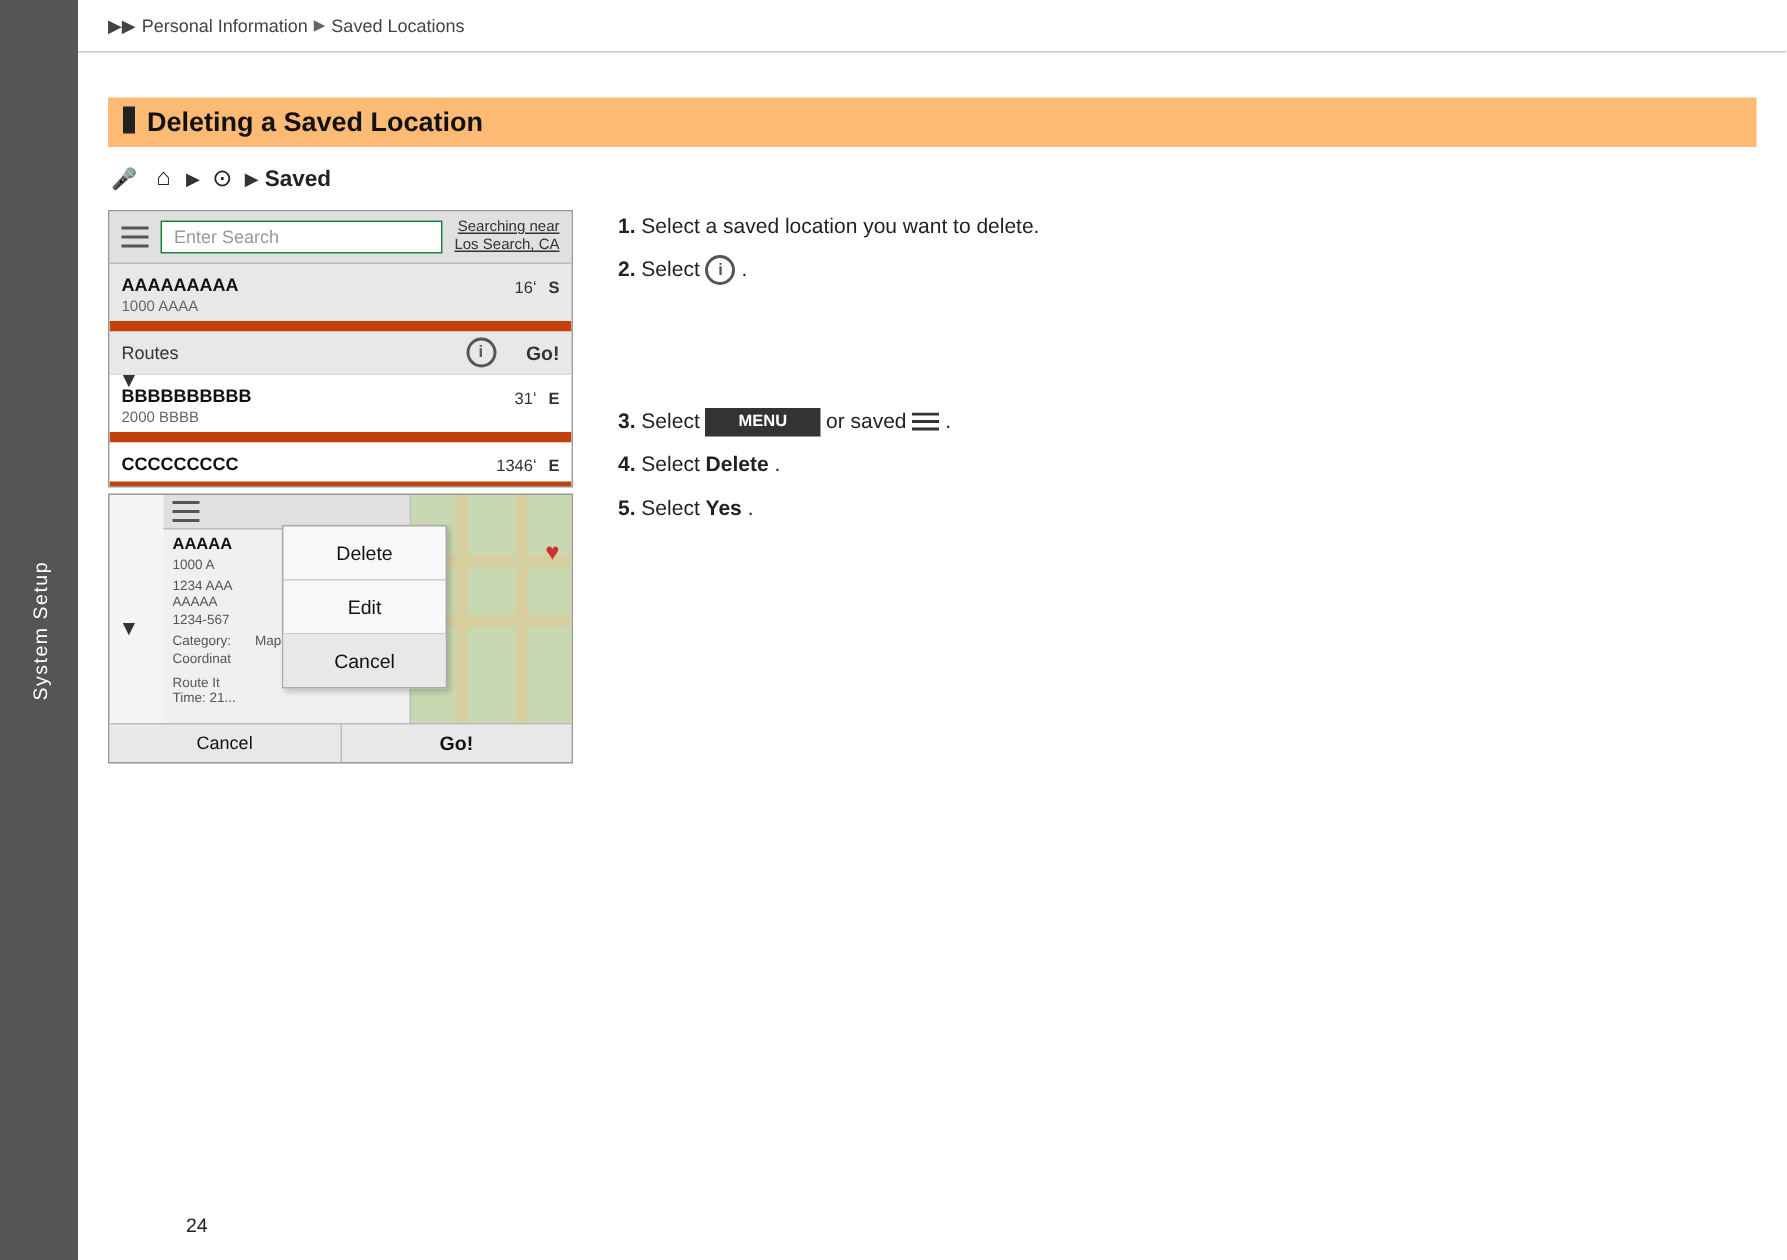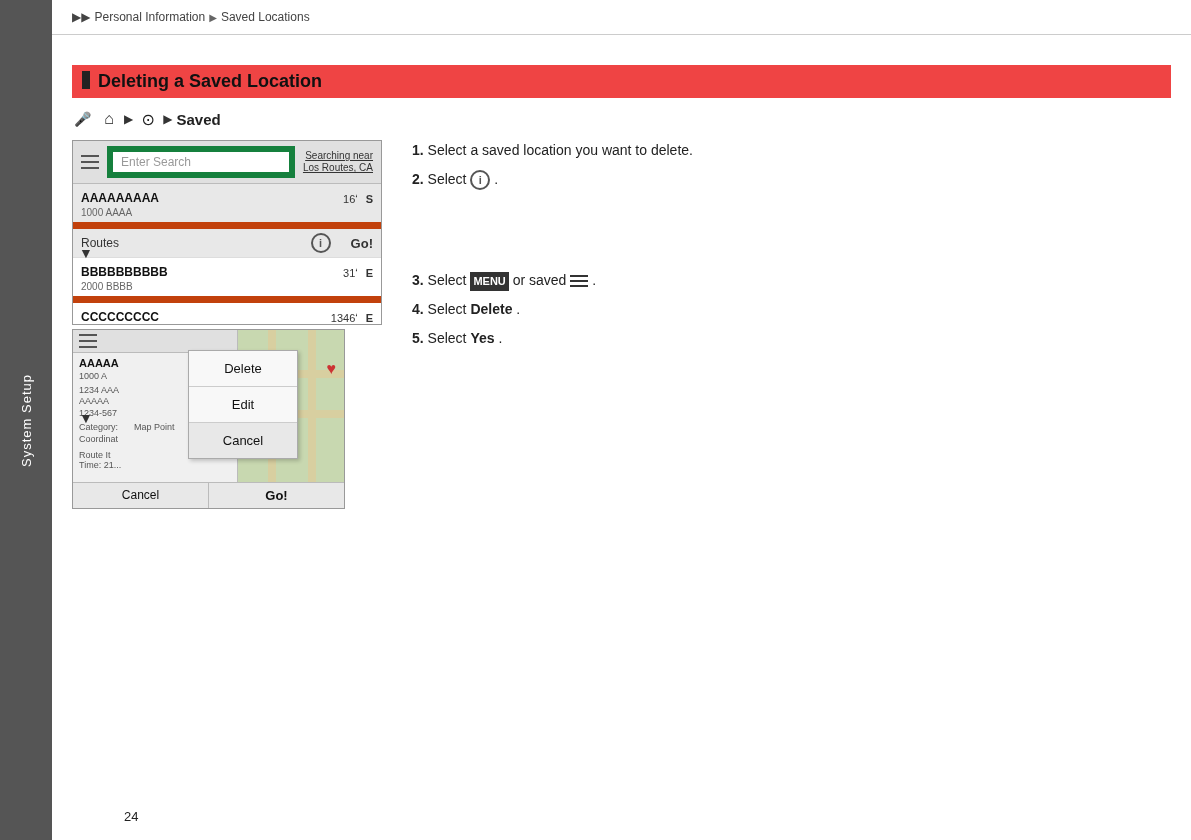--- a/index.html
+++ b/index.html
@@ -64,21 +64,21 @@
       position: absolute;
       bottom: 16px;
       left: 72px;
       font-size: 13px;
       color: #222;
     }
 
     
     .section-title-bar {
       margin: 30px 20px 0 20px;
-      background: #ef4444;
+      background: #fdba74;
       padding: 6px 10px;
       display: flex;
       align-items: flex-start;
       gap: 8px;
     }
     .section-title-bar .black-rect {
       width: 8px;
       height: 18px;
       background: #222;
       display: inline-block;
@@ -154,21 +154,21 @@
       flex-direction: column;
       justify-content: space-between;
     }
     .hamburger-icon span {
       height: 2px;
       background: #555;
       display: block;
     }
     .search-box {
       background: #fff;
-      border: 6px solid #15803d;
+      border: 1px solid #15803d;
       padding: 3px 8px;
       font-size: 12px;
       color: #999;
       flex: 1;
     }
     .location-text {
       font-size: 10px;
       color: #333;
       text-align: right;
       line-height: 1.2;
@@ -250,25 +250,26 @@
       transform: translateY(-50%);
       font-size: 14px;
       color: #333;
       margin-top: 20px;
     }
 
     
     .screen2 {
       border: 1px solid #999;
       background: #f5f5f5;
-      width: 273px;
+      width: 310px;
       height: 180px;
       overflow: hidden;
       position: relative;
       display: flex;
+      padding-left: 36px;
     }
     .screen2-left {
       width: 165px;
       background: #f0f0f0;
       border-right: 1px solid #bbb;
       flex-shrink: 0;
     }
     .screen2-left-header {
       background: #e0e0e0;
       padding: 4px 6px;
@@ -409,21 +410,21 @@
       font-size: 11px;
       font-weight: bold;
       color: #555;
       vertical-align: middle;
     }
     .menu-badge {
       display: inline-block;
       background: #333;
       color: #fff;
       font-size: 11px;
-      padding: 1px 3px;
+      padding: 1px 22px;
       vertical-align: middle;
       font-weight: bold;
     }
     .step3-gap {
       margin-top: 80px;
     }
   </style>
 </head>
 <body>
 
@@ -461,21 +462,21 @@
       <div class="screen1">
         <div class="screen1-header">
           <div class="hamburger-icon">
             <span></span>
               <span></span>
               <span></span>
           </div>
           <div class="search-box">Enter Search</div>
           <div class="location-text">
             <span>Searching near</span><br>
-            <span>Los Routes, CA</span>
+            <span>Los Search, CA</span>
           </div>
         </div>
 
         <div class="list-item selected">
           <div class="list-item-top">
             <span class="item-name">AAAAAAAAA</span>
             <span>
               <span class="item-distance">16ʻ</span>
               <span class="item-letter"> S</span>
             </span>

